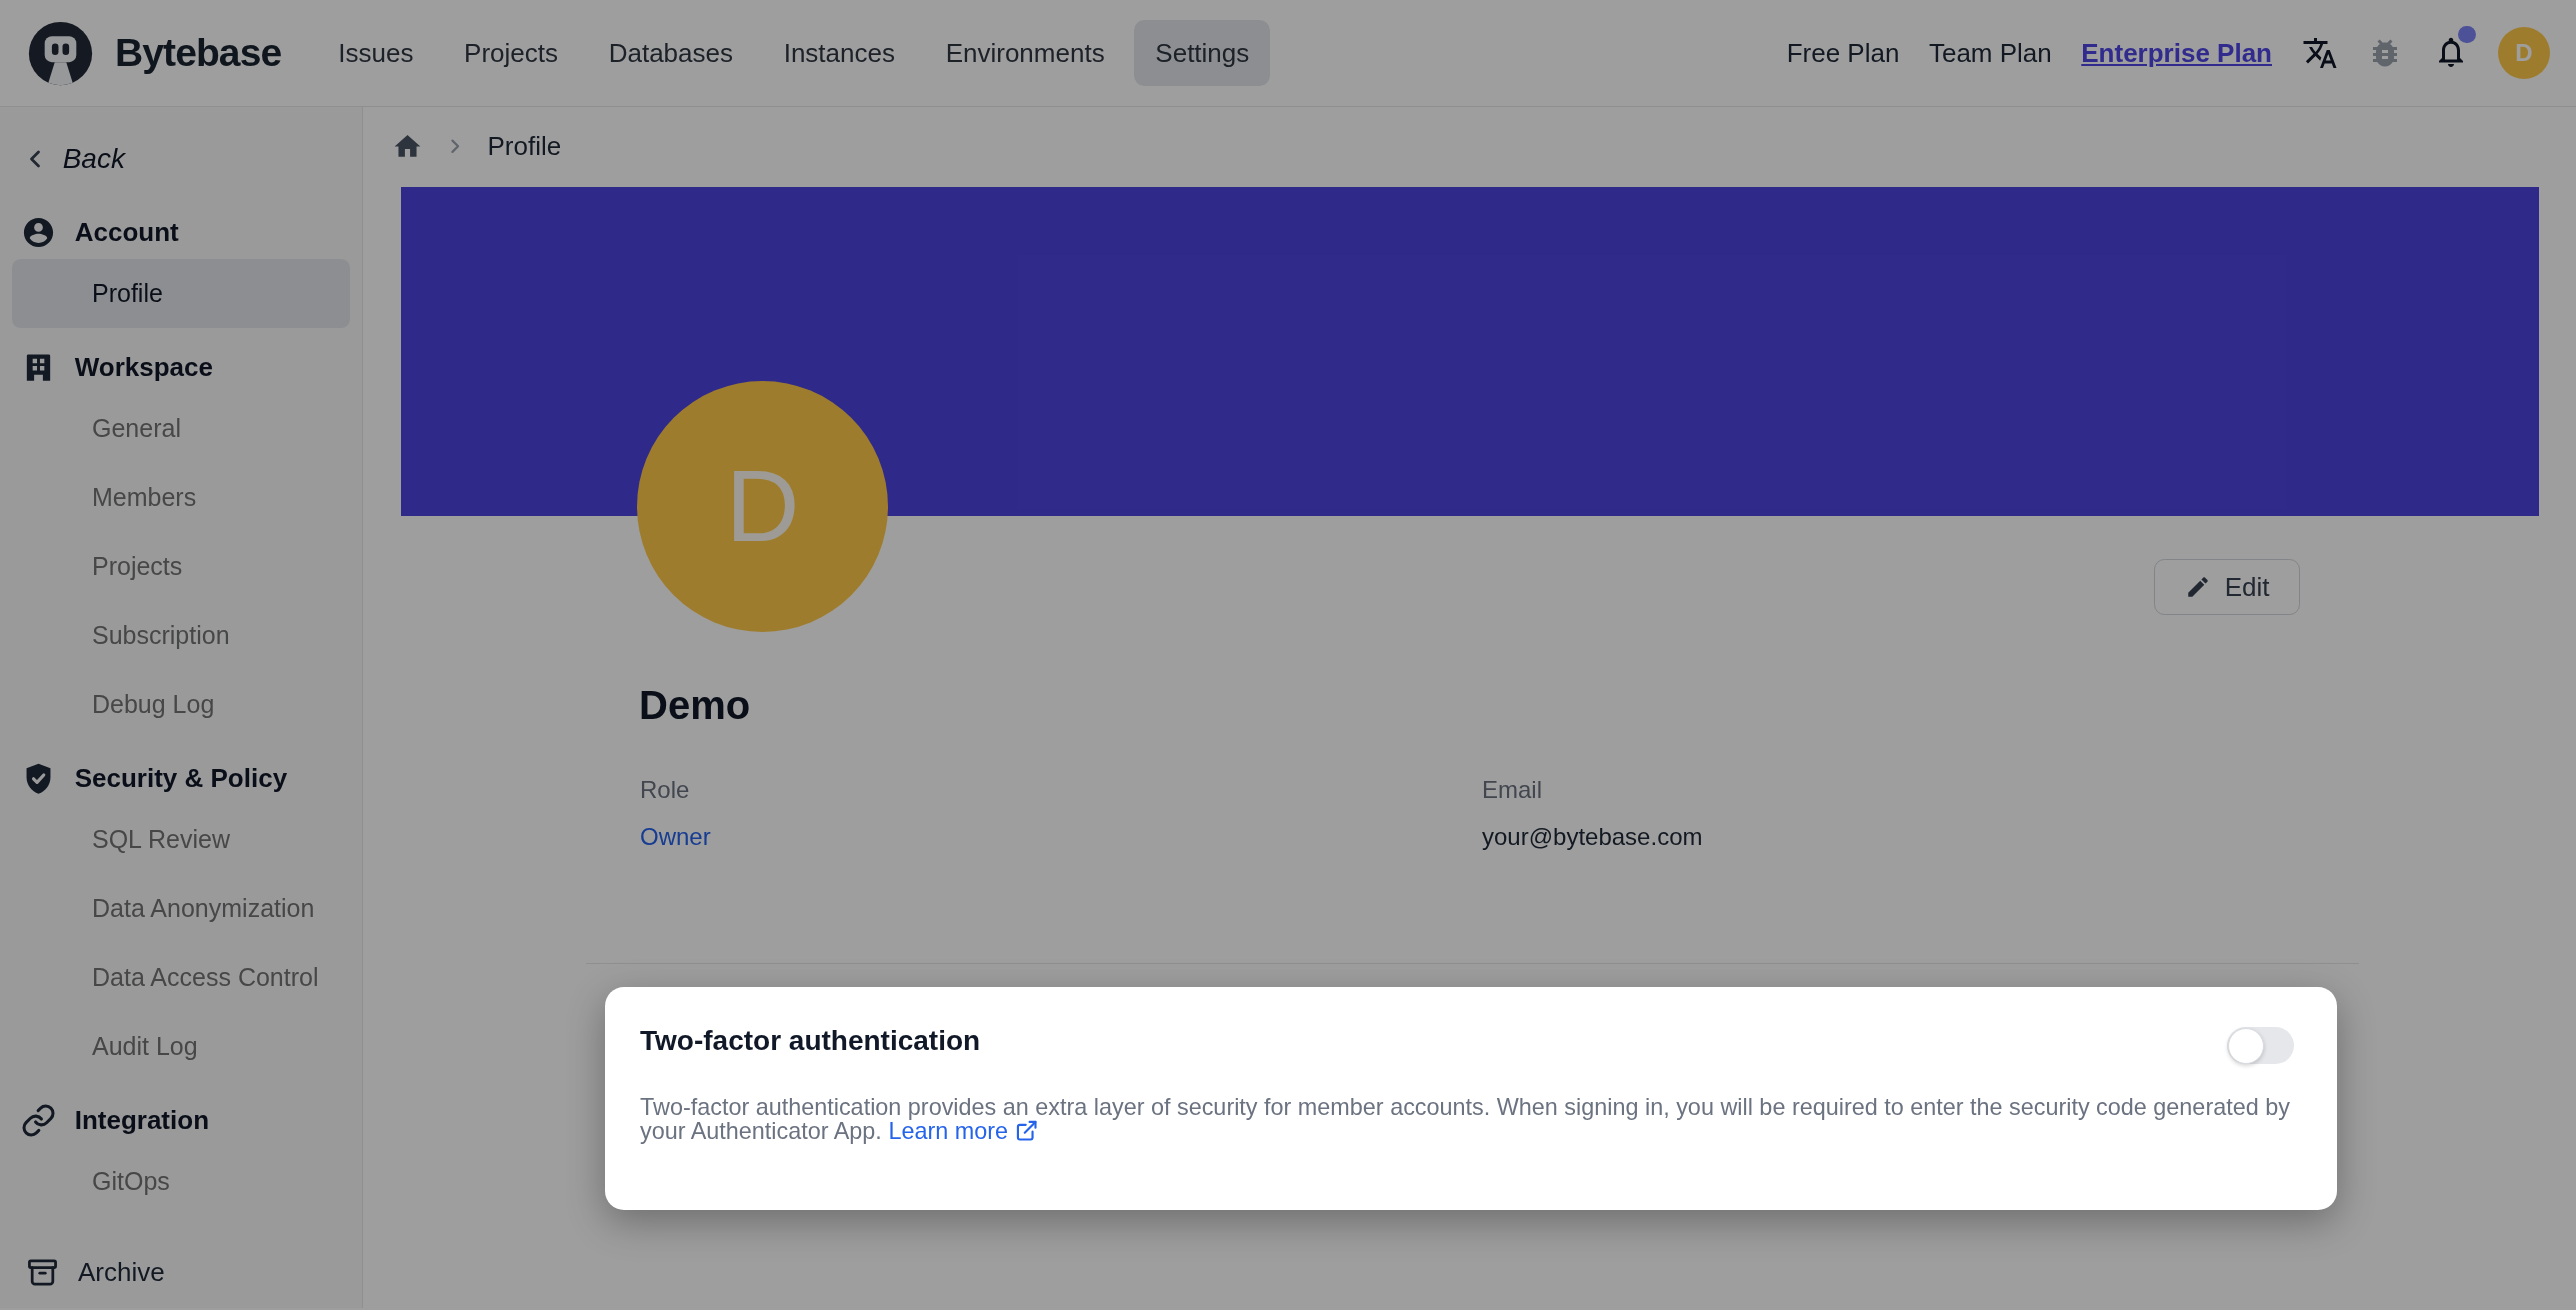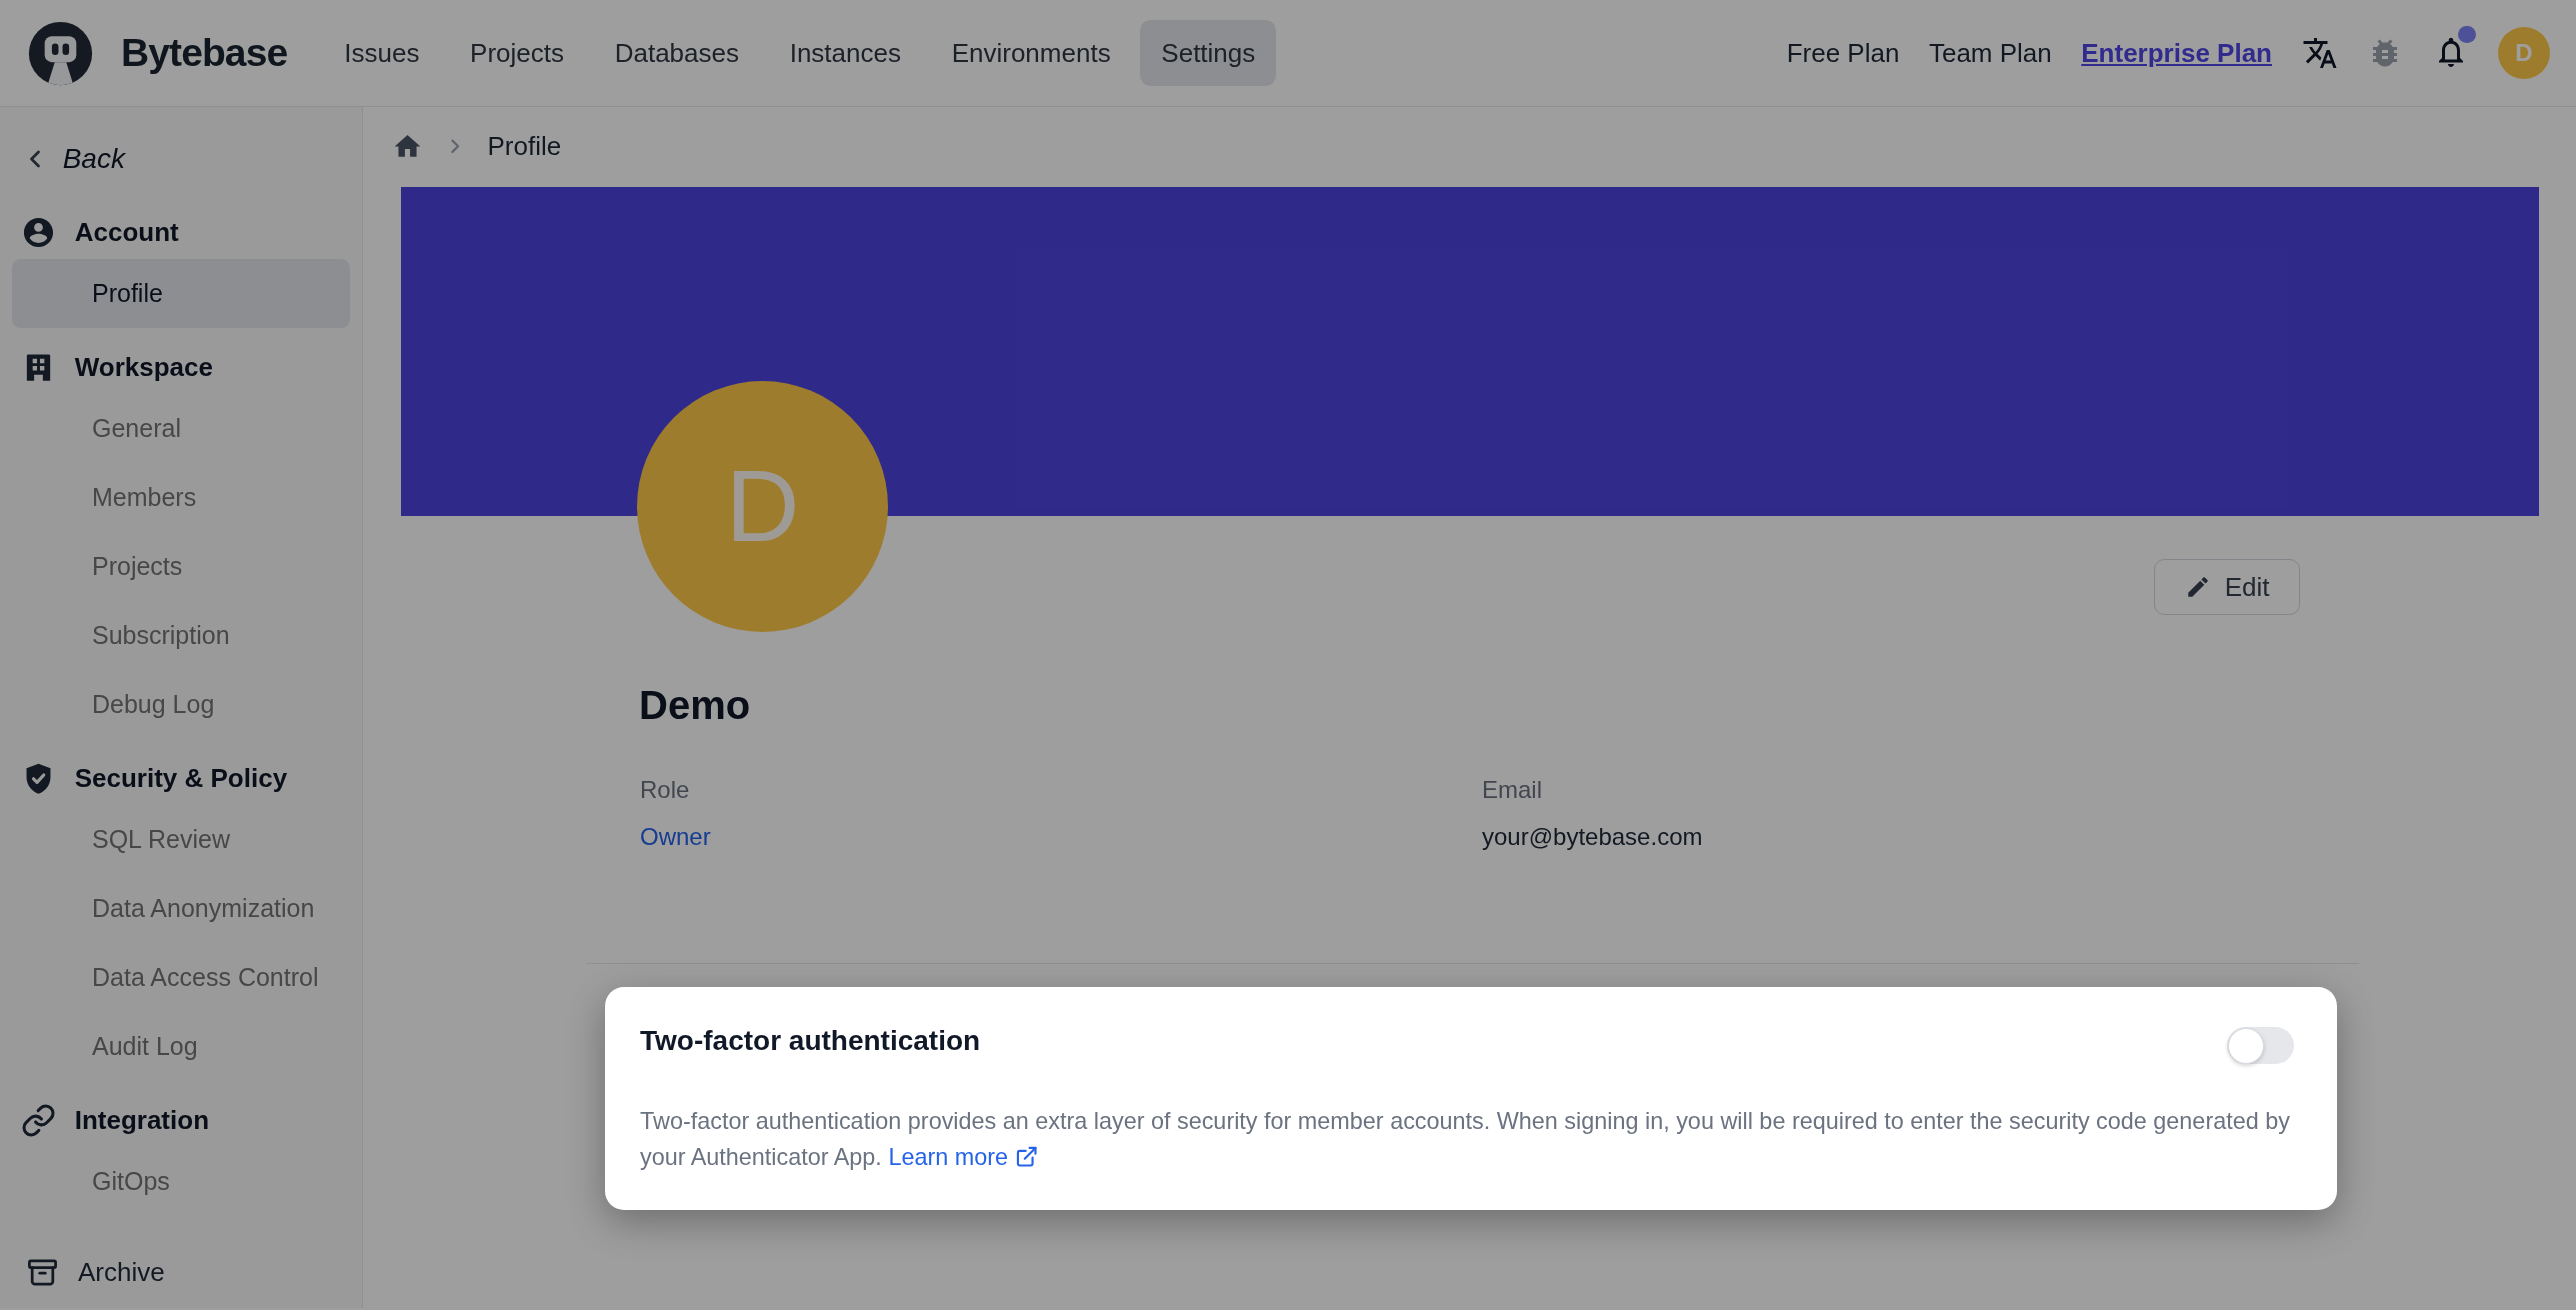--- a/index.html
+++ b/index.html
@@ -2,21 +2,21 @@
 <html style="--banner: #4d44df; --avatar: #ffc94a; --accent-indigo: #4f46e5; --link-blue: #2563eb; --notification-dot: #7d85f5; --overlay: rgba(0,0,0,0.38);font-size:14px"><head>
 <meta charset="utf-8">
 <style>
   * { margin:0; padding:0; box-sizing:border-box; }
   html,body { width:2576px; height:1311px; overflow:hidden; }
   body { font-family:"Liberation Sans", sans-serif; background:#fff; position:relative; }
 
   
   .header { height:107px; background:#fff; border-bottom:1.7px solid #e5e7eb;
             display:flex; align-items:center; padding:0 26px; position:relative; z-index:1; }
-  .brand { display:flex; align-items:center; gap:26px; cursor:pointer; }
+  .brand { display:flex; align-items:center; gap:20px; cursor:pointer; }
   .brand-logo { width:69px; height:69px; }
   .brand-name { font-size:39px; font-weight:800; color:#1b2430; letter-spacing:-0.9px; }
   .nav { display:flex; align-items:center; gap:8.7px; margin-left:36px; }
   .nav-item { font-size:26px; color:#2f3642; padding:17.3px 21px; border-radius:10.4px; cursor:pointer; }
   .nav-item.active { background:#e3e6ea; }
   .header-right { margin-left:auto; display:flex; align-items:center; gap:29.5px; }
   .plan { font-size:26px; font-weight:500; color:#1f2937; }
   .plan.enterprise { color:var(--accent-indigo,#4f46e5); font-weight:600; text-decoration:underline; cursor:pointer; }
   .hicon { width:36px; height:36px; color:#111827; cursor:pointer; }
   .hicon.bug { color:#9ca3af; }
@@ -73,21 +73,21 @@
   .overlay { position:absolute; inset:0; background:var(--overlay, rgba(0,0,0,0.38)); z-index:40; }
   .card-2fa { position:absolute; left:605px; top:987px; width:1732px; height:223px;
               background:#fff; border-radius:19px; z-index:50;
               box-shadow:0 12px 38px rgba(0,0,0,0.30); padding:38px 43px 0 35px; }
   .card-head { display:flex; align-items:flex-start; justify-content:space-between; }
   .card-title { font-size:28px; font-weight:600; color:#111827; }
   .toggle { width:67px; height:37px; border-radius:19px; background:#e5e7eb; position:relative;
             cursor:pointer; flex:none; margin-top:1.7px; }
   .toggle-knob { position:absolute; top:0.9px; left:0.9px; width:36px; height:36px; border-radius:50%;
                  background:#fff; border:0.9px solid #d8dbe0; box-shadow:0 1.7px 4.3px rgba(0,0,0,0.18); }
-  .card-body { margin-top:39px; max-width:1657px; font-size:23.4px; line-height:36px; color:#6b7280; }
+  .card-body { margin-top:31px; max-width:1657px; font-size:23.4px; line-height:24px; color:#6b7280; }
   .learn-more { color:var(--link-blue,#2563eb); cursor:pointer; white-space:nowrap; }
   .ext-icon { width:23.4px; height:23.4px; vertical-align:-3.5px; margin-left:7px; color:var(--link-blue,#2563eb); }
 </style>
 </head>
 <body>
 
 <header class="header">
   <div class="brand">
     <svg class="brand-logo" viewBox="0 0 48 48">
       <defs>

